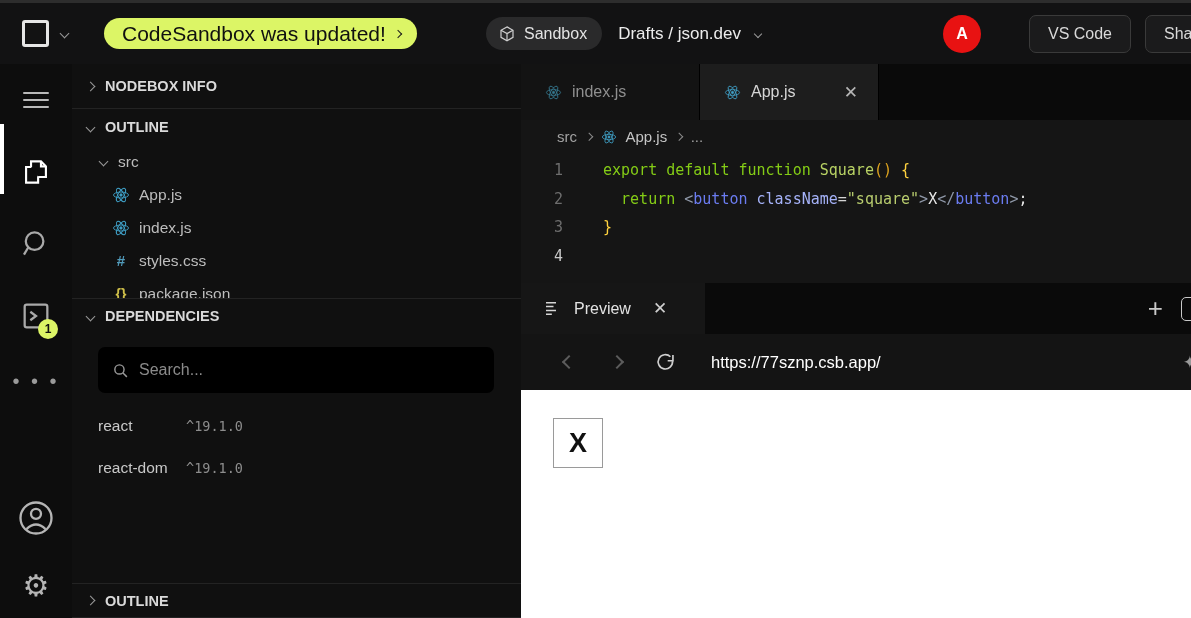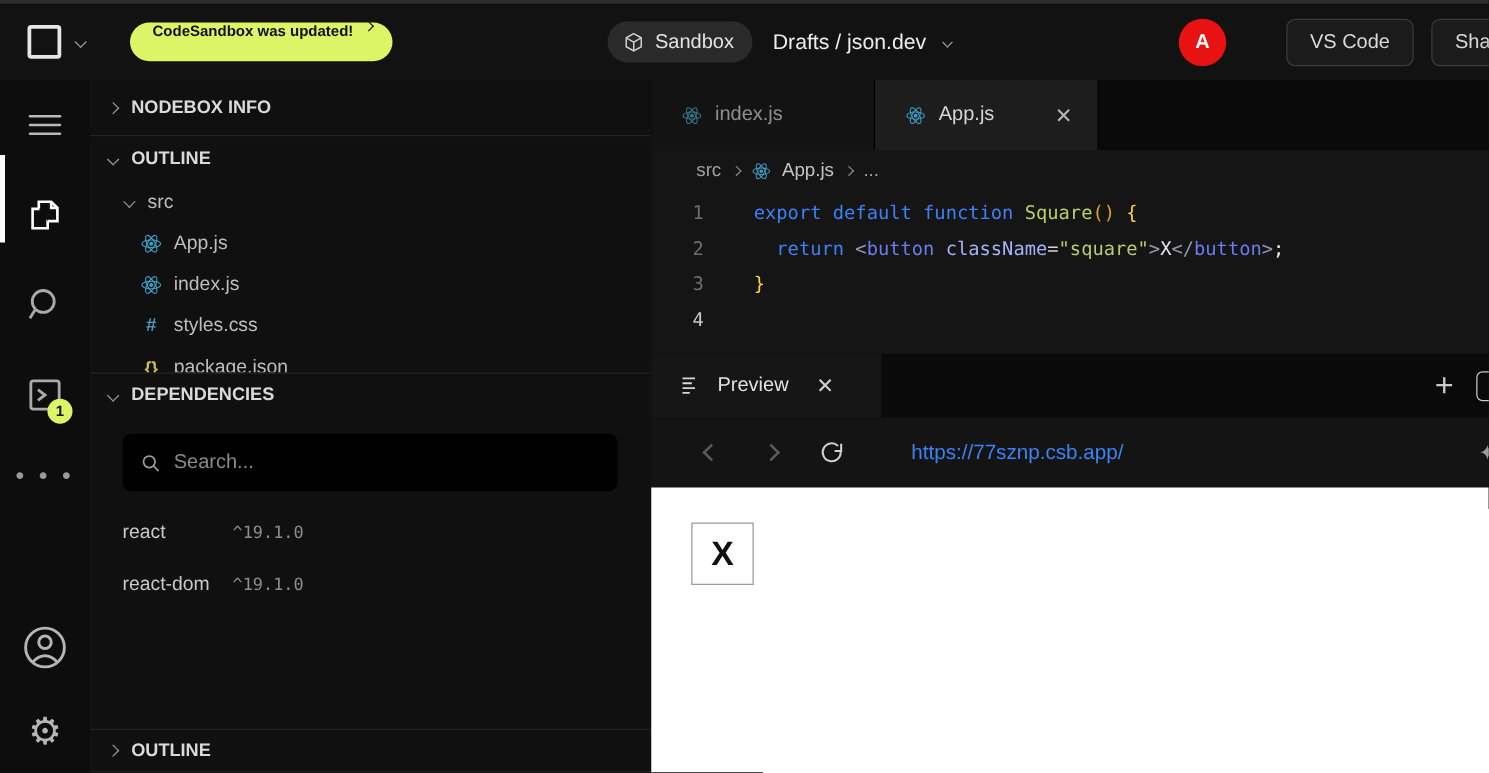--- a/index.html
+++ b/index.html
@@ -11,22 +11,22 @@
   .chev.down  { transform:rotate(45deg); }
   .chev.dark  { border-color:#1c1c1c; }
 
   
   .topbar { height:64px; background:#121213; border-top:3px solid #2d2d2d;
             display:flex; align-items:center; position:relative; }
   .win-ctl { width:27px; height:27px; border:3px solid #e6e6e6; border-radius:3px;
              margin-left:22px; }
   .win-chev { margin-left:12px; }
   .banner { margin-left:36px; height:31px; border-radius:16px; background:var(--banner,#dcf566);
-            display:flex; gap:9px; padding:0 16px 0 18px;
-            color:#101010; font-size:12px;font-weight:bold; }
+            display:flex; align-items:center; gap:9px; padding:0 16px 0 18px;
+            color:#101010; font-size:21px; }
   .banner .chev { border-color:#1c1c1c; width:6px; height:6px; }
   .center-group { position:absolute; left:486px; display:flex; align-items:center; }
   .sbx-badge { height:33px; background:#2a2a2b; border-radius:17px; display:flex;
                align-items:center; gap:8px; padding:0 15px 0 12px; color:#e3e3e3; font-size:16px; }
   .proj { margin-left:16px; color:#ececec; font-size:17px; }
   .proj-chev { margin-left:14px; width:6px; height:6px; }
   .right-group { position:absolute; right:0; display:flex; align-items:center; }
   .avatar { width:38px; height:38px; border-radius:50%; background:var(--avatar,#e81212);
             color:#fff; font-weight:bold; font-size:16px; display:flex;
             align-items:center; justify-content:center; }
@@ -89,21 +89,21 @@
               background:#151515; font-size:15px; color:#a2a2a2; }
   .crumb-file { color:#c4c4c4; }
   .crumb-chev { width:5.5px; height:5.5px; border-color:#8a8a8a; }
 
   .code { height:130px; padding-top:3px; font-family:"DejaVu Sans Mono",monospace;
           font-size:15px; }
   .code-line { height:28.5px; display:flex; align-items:center; }
   .ln { width:42px; text-align:right; color:#6d6d6d; flex:none; }
   .ln.cur { color:#c8c8c8; }
   .code-text { padding-left:40px; white-space:pre; }
-  .tk-kw    { color:#3b82f6; }
+  .tk-kw    { color:#84cc16; }
   .tk-fn    { color:#b8d264; }
   .tk-paren { color:#dba21f; }
   .tk-brace { color:#ffd23f; }
   .tk-punct { color:#8f98a8; }
   .tk-tag   { color:#6b7cf0; }
   .tk-attr  { color:#a5b2f8; }
   .tk-op    { color:#d4d4d4; }
   .tk-str   { color:#b8cc6e; }
   .tk-plain { color:#e8e8e8; }
 
@@ -114,21 +114,21 @@
   .ptab-close { color:#cfcfcf; font-size:17px; margin-left:10px; }
   .ptab-actions { position:absolute; right:0; top:0; height:100%; display:flex;
                   align-items:center; gap:18px; }
   .plus-icn { color:#c9c9c9; font-size:26px; font-weight:300; }
   .frame-icn { width:24px; height:24px; border:1.8px solid #c9c9c9; border-radius:5px;
                margin-right:-14px; }
   .urlrow { height:56px; background:#141414; display:flex; align-items:center;
             padding-left:24px; position:relative; }
   .nav-chev { width:10px; height:10px; border-color:#5c5c5c; border-width:2px; }
   .nav-btn { width:48px; display:flex; justify-content:center; }
-  .url-text { color:#3b82f6; font-size:16.5px; margin-left:40px; }
+  .url-text { color:#ffffff; font-size:16.5px; margin-left:22px; }
   .sparkle { position:absolute; right:-6px; color:#9a9a9a; font-size:17px; }
   .preview-body { flex:1; background:#ffffff; position:relative; }
   .sq-btn { position:absolute; left:32px; top:28px; width:50px; height:50px;
             background:#fff; border:1px solid #9a9a9a; color:#111; font-weight:bold;
             font-size:27px; display:flex; align-items:center; justify-content:center;
             font-family:"Liberation Sans",sans-serif; }
   svg { display:block; }
 </style>
 </head>
 <body>

